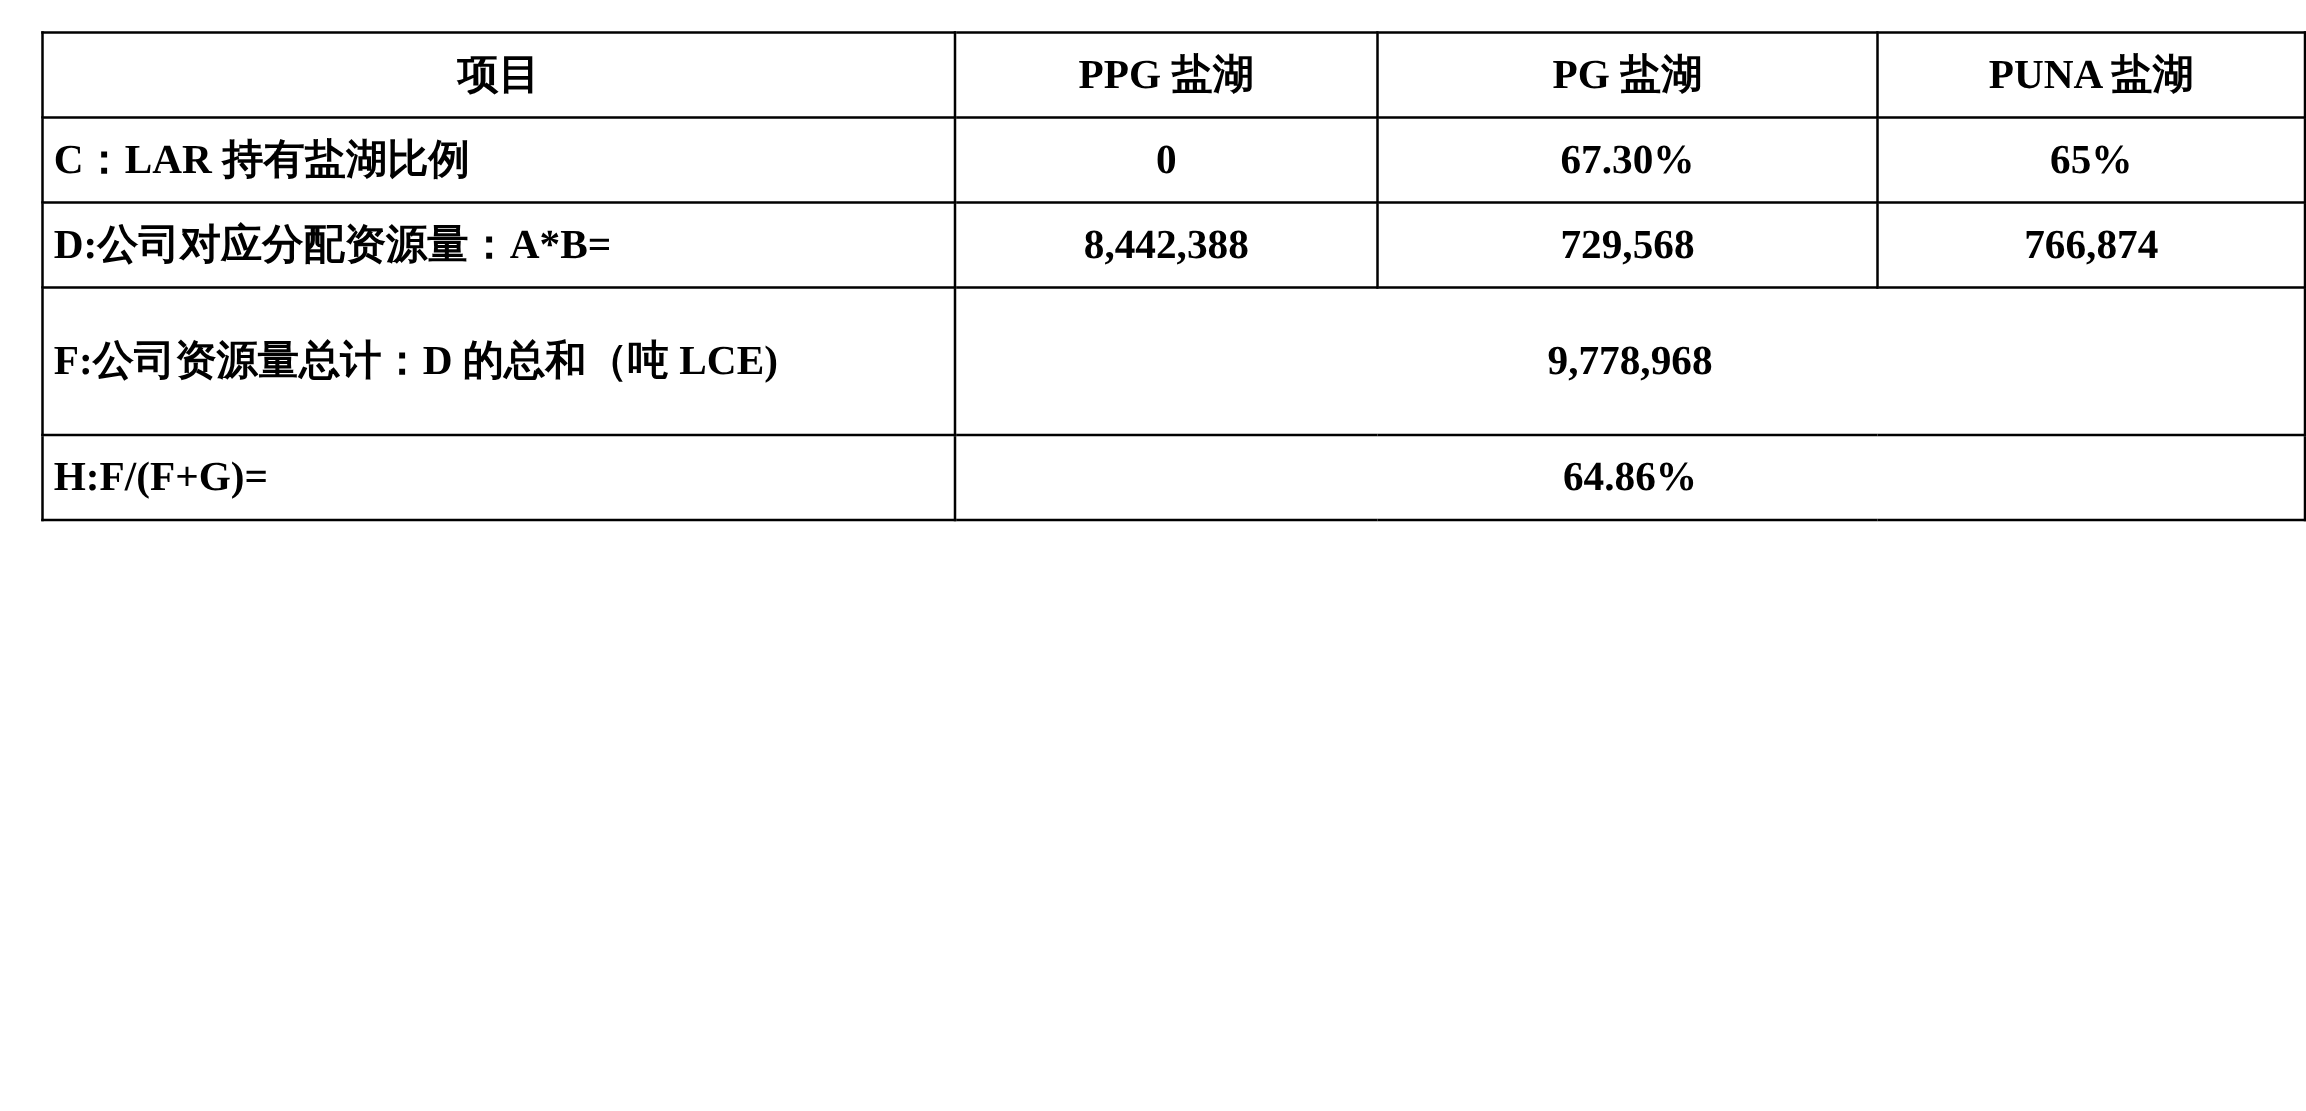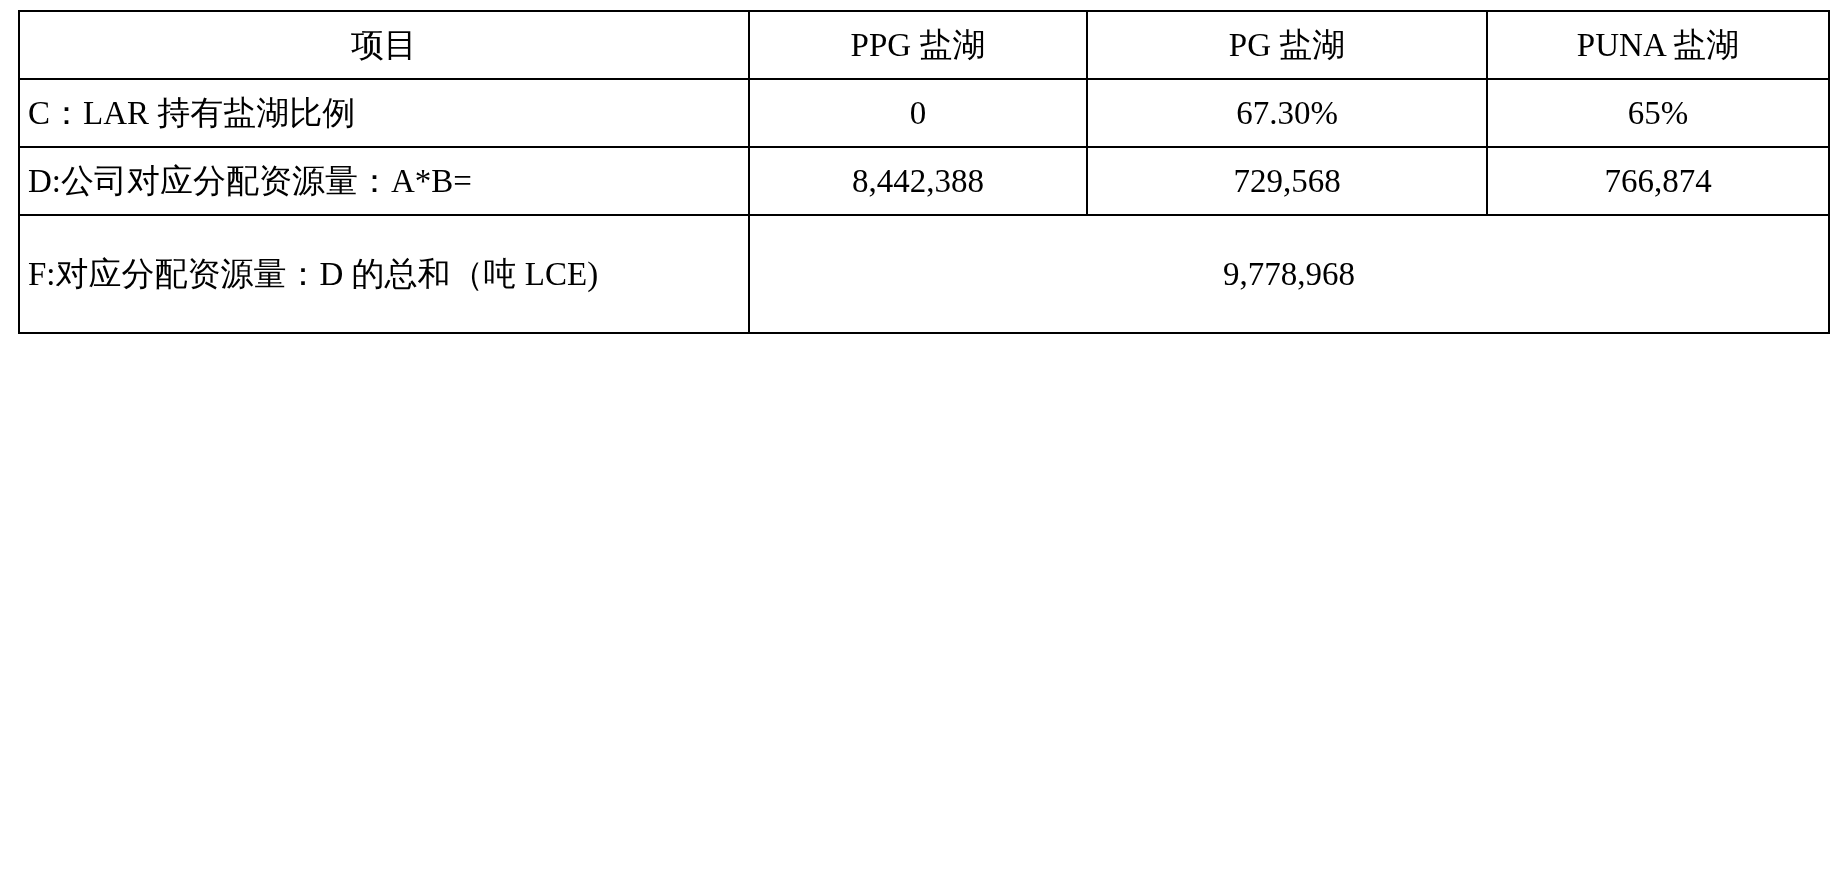--- a/index.html
+++ b/index.html
@@ -17,21 +17,22 @@
     width: 1845px;
     height: 889px;
     position: relative;
     box-sizing: border-box;
     padding: 10px 18px 10px 18px;
   }
   table.resource-table {
     border-collapse: collapse;
     table-layout: fixed;
     width: 1810px;
-    margin: 0;
+    margin: 15px;
+    font-weight: bold;
   }
   table.resource-table td {
     border: 2px solid #000000;
     font-size: 33px;
     line-height: 1.28;
     padding: 4px 8px;
     vertical-align: middle;
     font-family: "Liberation Serif", "DejaVu Serif", serif;
   }
   col.c-item   { width: 730px; }
@@ -86,21 +87,25 @@
 
       <tr class="row-std">
         <td class="label-cell">D:公司对应分配资源量：A*B=</td>
         <td class="num-cell">8,442,388</td>
         <td class="num-cell">729,568</td>
         <td class="num-cell">766,874</td>
       </tr>
 
 
       <tr class="row-tall">
-        <td class="label-cell">F:对应分配资源量：D 的总和（吨 LCE)</td>
+        <td class="label-cell">F:公司资源量总计：D 的总和（吨 LCE)</td>
         <td class="span-cell" colspan="3">9,778,968</td>
       </tr>
 
 
+      <tr class="row-std">
+        <td class="label-cell">H:F/(F+G)=</td>
+        <td class="span-cell" colspan="3">64.86%</td>
+      </tr>
 
     </tbody>
   </table>
 </div>
 
 </body></html>

